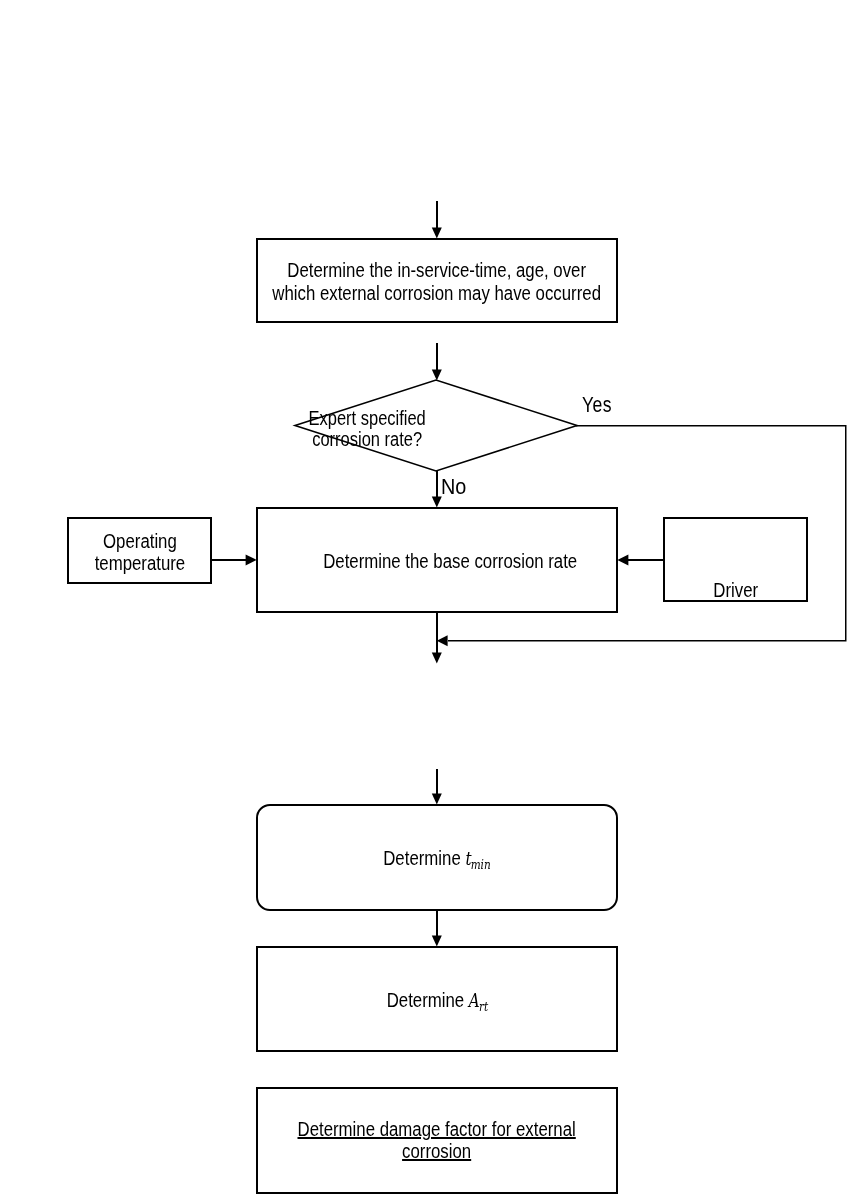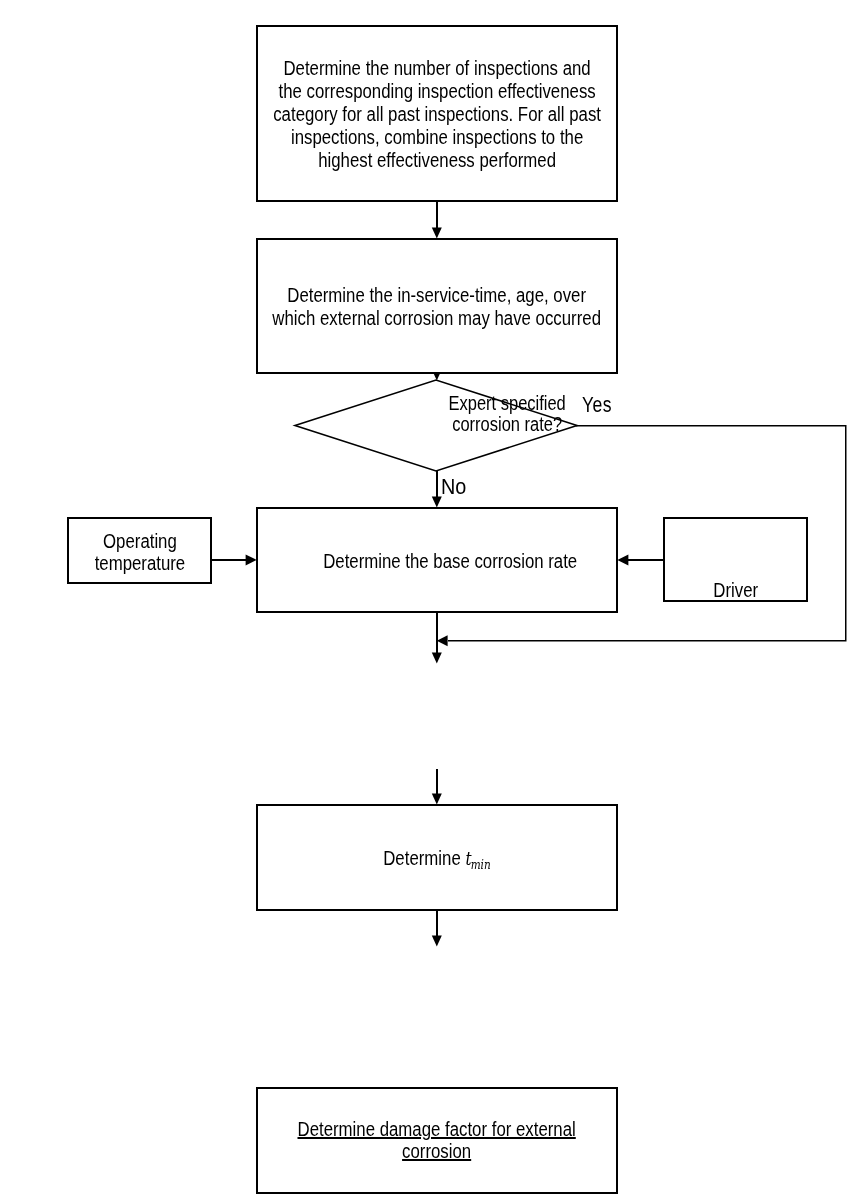--- a/index.html
+++ b/index.html
@@ -50,63 +50,59 @@
       <polygon points="436.8,507.4 431.8,496.4 441.8,496.4"></polygon>
       <polygon points="436.8,663.4 431.8,652.4 441.8,652.4"></polygon>
       <polygon points="436.8,804.4 431.8,793.4 441.8,793.4"></polygon>
       <polygon points="436.8,946.4 431.8,935.4 441.8,935.4"></polygon>
       <polygon points="256.6,559.9 245.6,554.4 245.6,565.4"></polygon>
       <polygon points="617.4,559.9 628.4,554.4 628.4,565.4"></polygon>
       <polygon points="436.8,640.8 447.6,635.3 447.6,646.3"></polygon>
     </g>
   </svg>
 
-  <div class="diamond-label" style="position:absolute;left:296px;top:368px;width:282px;height:91px;display:flex;align-items:center;justify-content:flex-end;">
+  <div class="diamond-label" style="position:absolute;left:296px;top:383px;width:282px;height:91px;display:flex;align-items:center;justify-content:flex-start;">
     <span class="txt" style="transform:scaleX(0.824);line-height:21px;top:0px;">Expert specified
 corrosion rate?</span>
   </div>
 
   <div class="edgelabel" style="position:absolute;left:582px;top:392px;font-size:22px;">
     <span class="txt" style="font-size:22px;transform:scaleX(0.80);transform-origin:left center;letter-spacing:0.6px;">Yes</span>
   </div>
 
   <div class="edgelabel" style="position:absolute;left:441px;top:474px;font-size:22px;">
     <span class="txt" style="font-size:22px;transform:scaleX(0.90);transform-origin:left center;letter-spacing:0px;">No</span>
   </div>
 
-  <div class="node" style="left:256px;top:25px;width:362px;height:177px;">
-    <span class="txt">Determine the number of inspections and
-the corresponding inspection effectiveness
-category for all past inspections. For all past
-inspections, combine inspections to the
-highest effectiveness performed</span>
-  </div>
 
-  <div class="node" style="left:256px;top:238px;width:362px;height:136px;">
+  <div class="node" style="left:256px;top:238px;width:362px;height:85px;">
     <span class="txt">Determine the in-service-time, age, over
 which external corrosion may have occurred</span>
   </div>
 
   <div class="node" style="left:67px;top:517px;width:145px;height:67px;">
     <span class="txt" style="line-height:22px;position:relative;top:1px;">Operating
 temperature</span>
   </div>
 
   <div class="node" style="left:256px;top:507px;width:362px;height:106px;padding-left:26px;">
     <span class="txt">Determine the base corrosion rate</span>
   </div>
 
   <div class="node" style="left:663px;top:517px;width:145px;height:85px;align-items:flex-end;">
     <span class="txt" style="position:relative;top:2px;">Driver</span>
   </div>
 
 
-  <div class="node" style="left:256px;top:804px;width:362px;height:107px;">
+  <div class="node" style="left:256px;top:804px;width:362px;height:107px;border-radius:14px;">
     <span class="txt" style="top:2px;"><span>Determine </span><span class="math">t</span><span class="mathsub">min</span></span>
   </div>
 
+  <div class="node" style="left:256px;top:946px;width:362px;height:106px;">
+    <span class="txt" style="top:2px;"><span>Determine </span><span class="math">A</span><span class="mathsub">rt</span></span>
+  </div>
 
   <div class="node" style="left:256px;top:1087px;width:362px;height:107px;text-decoration:underline;">
     <span class="txt" style="line-height:21.5px;top:0px;">Determine damage factor for external
 corrosion</span>
   </div>
 
 </div>
 
 </body></html>

